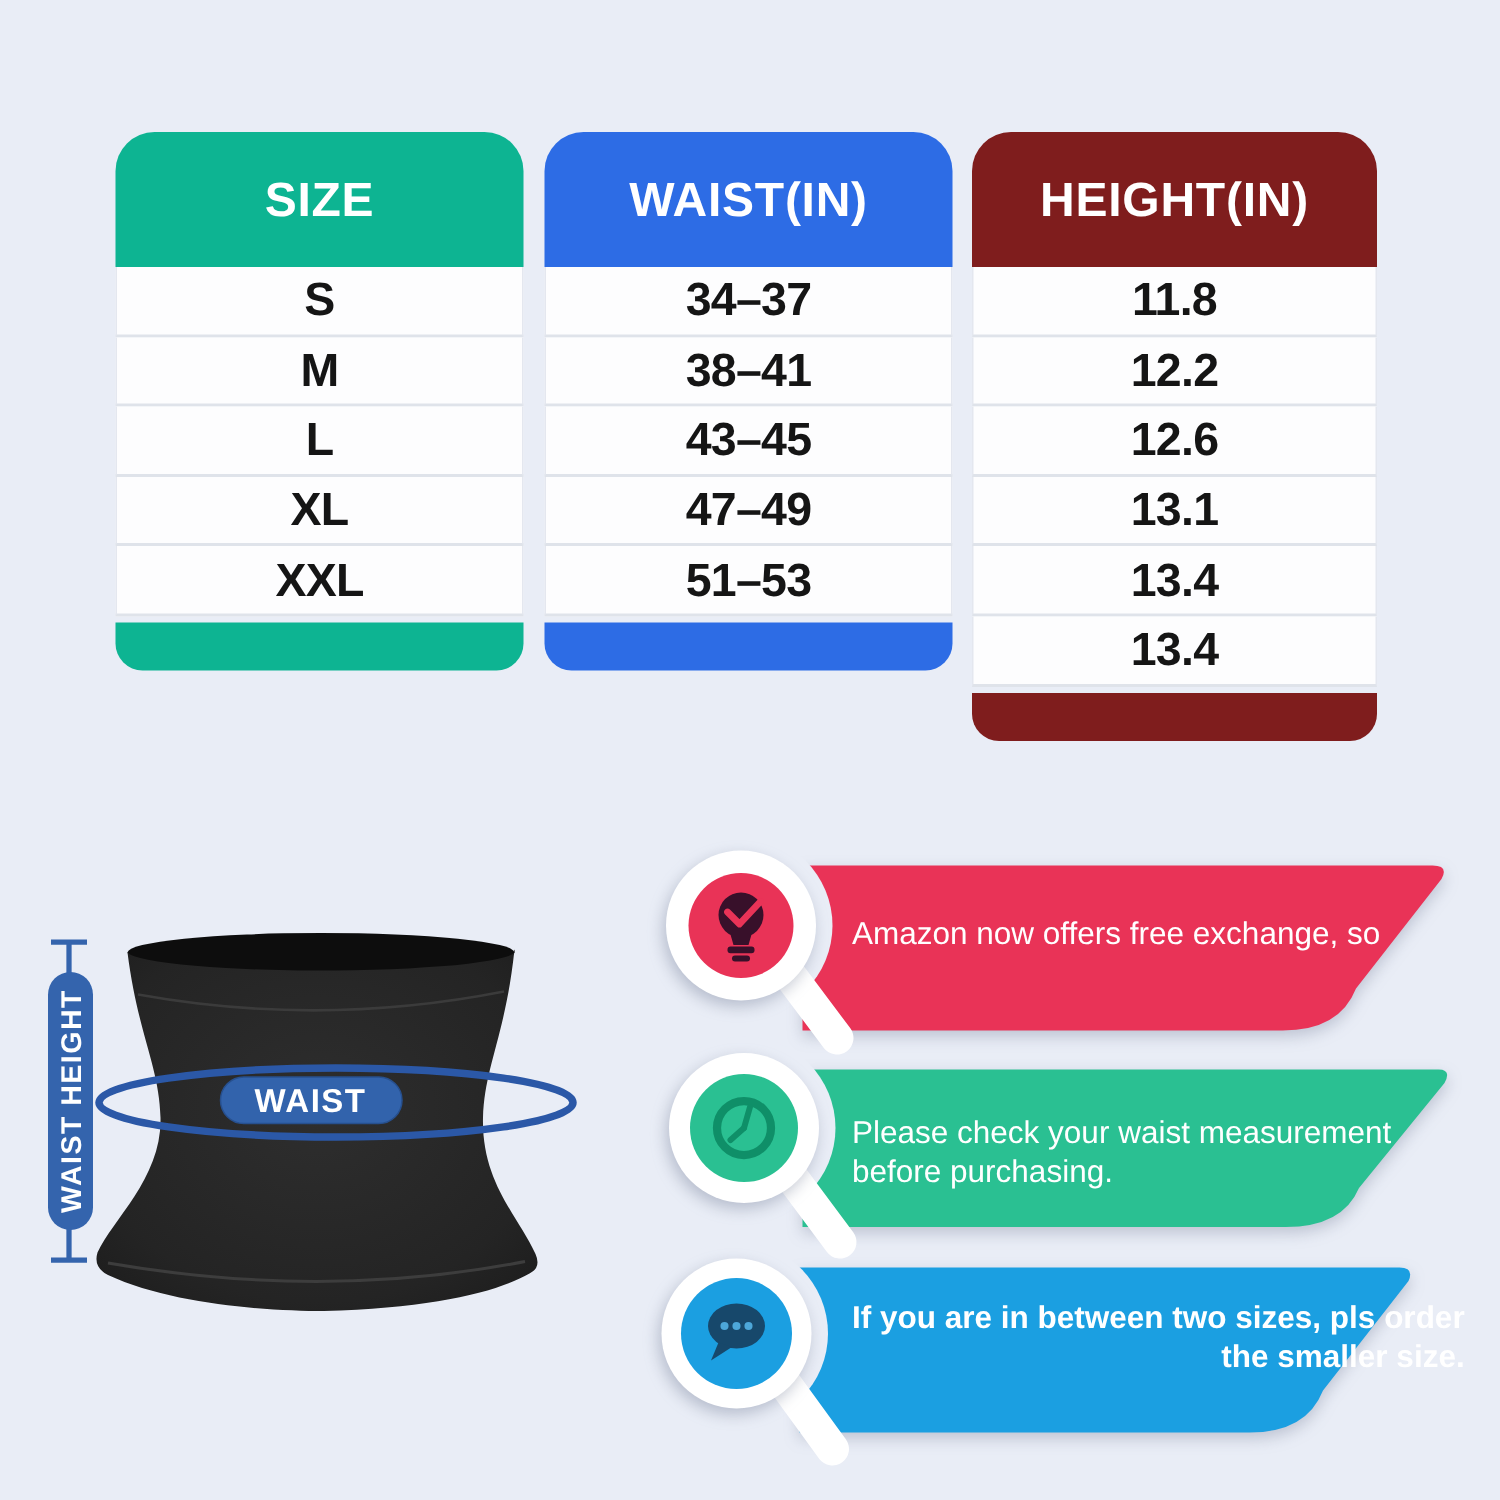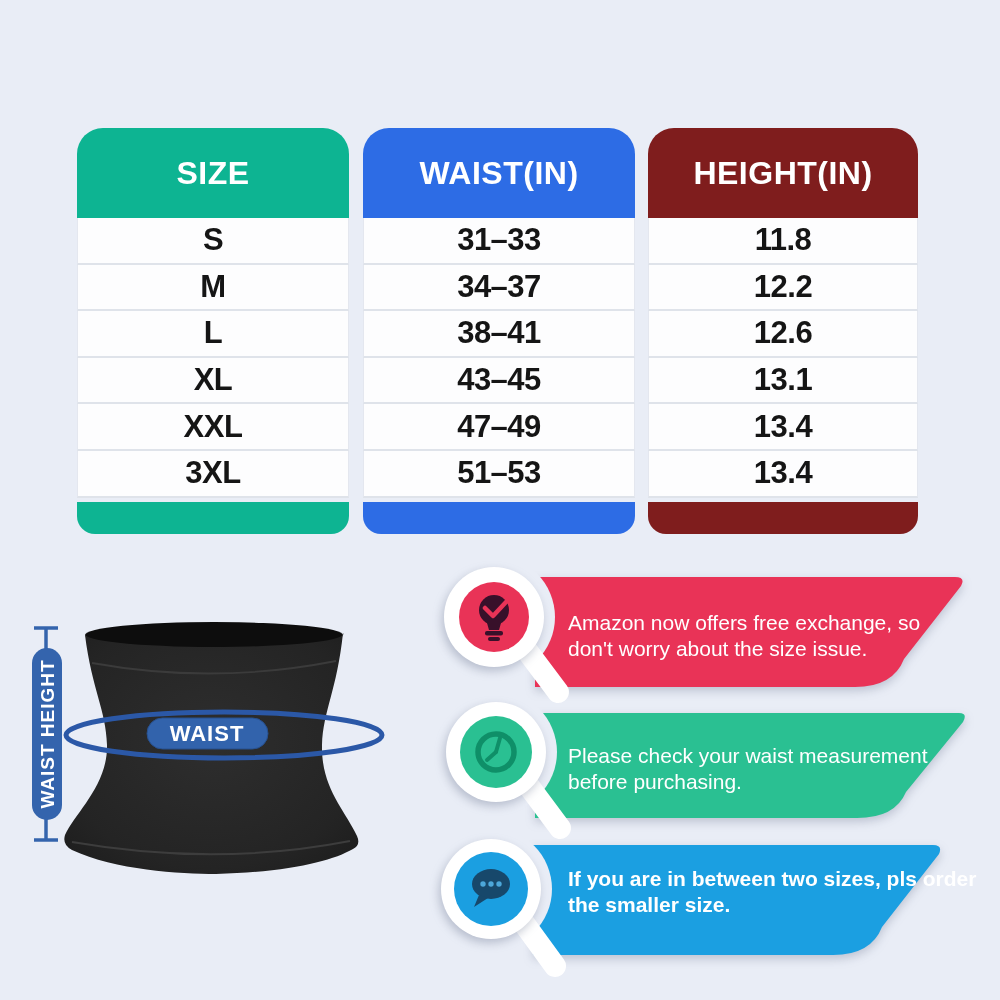--- a/index.html
+++ b/index.html
@@ -7,21 +7,21 @@
     position:relative; width:1000px; height:1000px;
     background:#e9edf6; overflow:hidden;
     font-family:"Liberation Sans", sans-serif;
   }
 
   
   .col { position:absolute; top:88px; }
   .col-header {
     height:90px; border-radius:26px 26px 0 0;
     display:flex; align-items:center; justify-content:center;
-    color:#fff; font-size:32px; font-weight:700; letter-spacing:.5px;margin-top:40px;
+    color:#fff; font-size:32px; font-weight:700; letter-spacing:.5px;
   }
   .hdr-green  { background:#0db492; }
   .hdr-blue   { background:#2d6ce5;text-align:right; }
   .hdr-orange { background:#7f1d1d; }
   .cell {
     height:46.6px; box-sizing:border-box;
     background:#fdfdfe;
     border-left:1px solid #e4e7ef; border-right:1px solid #e4e7ef;
     border-bottom:2px solid #dfe3ea;
     display:flex; align-items:center; justify-content:center;
@@ -34,43 +34,41 @@
 
   
   .callout { position:absolute; left:415px; width:575px; height:165px; }
   .callout svg { position:absolute; left:0; top:0; }
   .shadowed { filter:drop-shadow(0 4px 5px rgba(90,100,130,.30)); }
   .ball-shadow { filter:drop-shadow(-2px 4px 5px rgba(90,100,130,.35)); }
   .callout-text {
     position:absolute; left:153px; color:#fff;
     font-size:21px; line-height:26px; white-space:nowrap;
   }
-  .callout-text.bold { font-weight:700; }
+  .callout-text.bold { font-weight:700;text-align:right; }
 </style>
 </head>
 <body>
 
 <div class="canvas">
 
   <div>
 
     <div class="col" style="left:77px;width:272px">
       <div class="col-header hdr-green">SIZE</div>
       <div class="cell">S</div>
       <div class="cell">M</div>
       <div class="cell">L</div>
       <div class="cell">XL</div>
       <div class="cell">XXL</div>
-      <div class="cell">3XL</div>
       <div class="col-footer hdr-green"></div>
     </div>
 
     <div class="col" style="left:363px;width:272px">
       <div class="col-header hdr-blue">WAIST(IN)</div>
-      <div class="cell">31–33</div>
       <div class="cell">34–37</div>
       <div class="cell">38–41</div>
       <div class="cell">43–45</div>
       <div class="cell">47–49</div>
       <div class="cell">51–53</div>
       <div class="col-footer hdr-blue"></div>
     </div>
 
     <div class="col" style="left:648px;width:270px">
       <div class="col-header hdr-orange">HEIGHT(IN)</div>
@@ -127,21 +125,20 @@
       <g transform="translate(79,67)">
         <circle cx="0" cy="-7" r="15" fill="#38102a"></circle>
         <path d="M-7,6 H7 L5,13 H-5 Z" fill="#38102a"></path>
         <rect x="-9" y="14" width="18" height="4.5" rx="2" fill="#38102a"></rect>
         <rect x="-6" y="20" width="12" height="4" rx="2" fill="#38102a"></rect>
         <path d="M-9,-9 L-1,-1 L13,-16" stroke="#e93357" stroke-width="4.5" fill="none" stroke-linecap="round" stroke-linejoin="round"></path>
       </g>
     </svg>
     <div class="callout-text" style="top:60px">
       <div>Amazon now offers free exchange, so</div>
-      <div>don't worry about the size issue.</div>
     </div>
   </div>
 
   <div class="callout" style="top:685px">
     <svg width="575" height="165" viewBox="0 0 575 165">
       <path class="shadowed" fill="#2ac092" d="M120,28 H544 Q553,28 548,37 L491,107 Q480,133 442,133 H120 Z"></path>
       <circle cx="81" cy="67" r="61" fill="#e9edf6"></circle>
       <line x1="113" y1="100" x2="145" y2="143" stroke="#ffffff" stroke-width="22" stroke-linecap="round"></line>
       <circle class="ball-shadow" cx="81" cy="67" r="50" fill="#ffffff"></circle>
       <circle cx="81" cy="67" r="36" fill="#2ac092"></circle>

